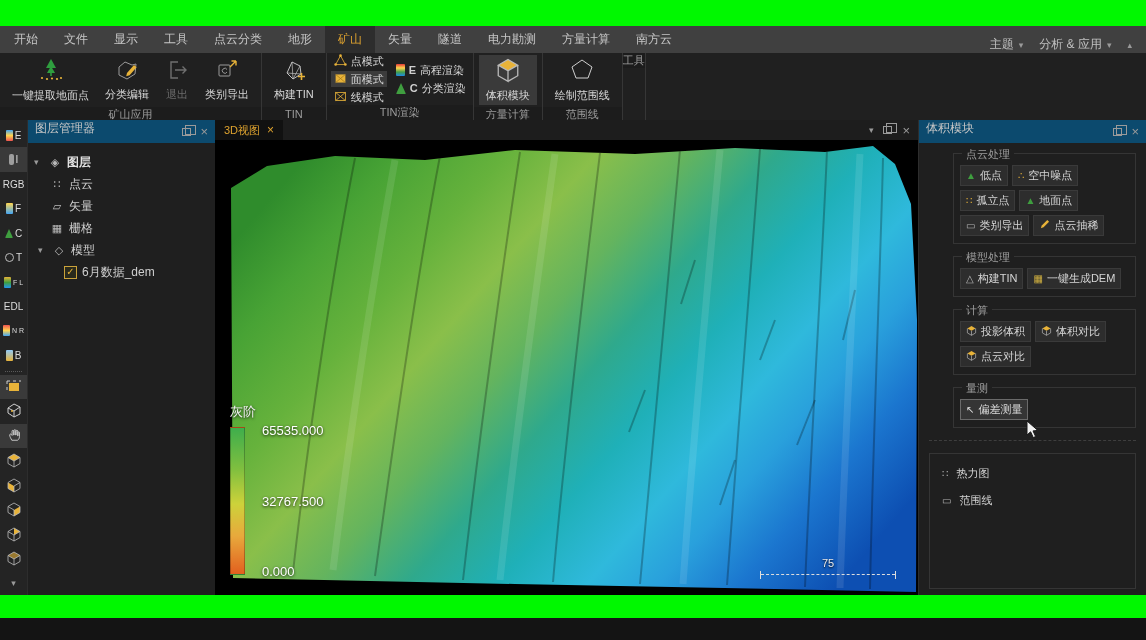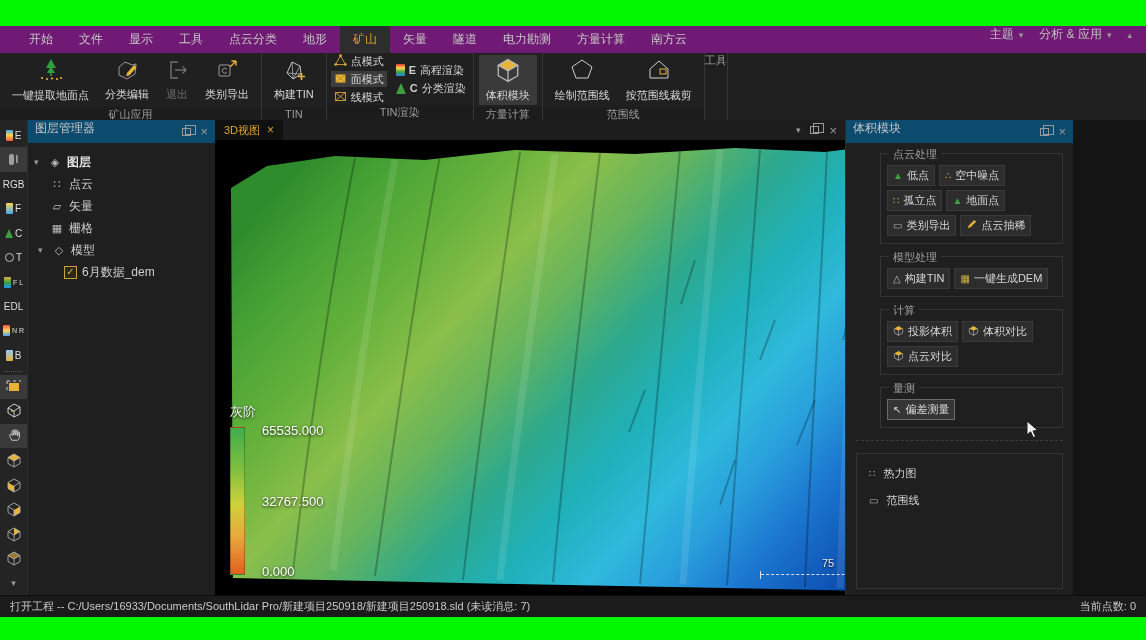--- a/index.html
+++ b/index.html
@@ -3,21 +3,21 @@
 <meta charset="utf-8">
 <style>
   * { margin:0; padding:0; box-sizing:border-box; }
   body { background:#000; font-family:"Liberation Sans", sans-serif; }
   .screen { position:relative; width:1146px; height:640px; background:#141414; color:#ccc; font-size:12px; overflow:hidden; }
   .greenbar { width:100%; background:#00f800; }
   .gb-top { height:26px; }
   .gb-bottom { height:23px; }
 
   
-  .menubar { height:27px; background:#701a75; display:flex; align-items:flex-start; padding-left:16px; font-size:12px; color:#c6c6c6; }
+  .menubar { height:27px; background:#404040; display:flex; align-items:flex-end; padding-left:1px; font-size:12px; color:#c6c6c6; }
   .mi { padding:0 13px; line-height:27px; cursor:default; white-space:nowrap; }
   .mi.active { background:#2d2d2d; color:#dfa32f; }
   .mb-right { margin-left:auto; display:flex; align-items:center; gap:16px; padding-right:14px; color:#c0c0c0; }
   .dd { display:flex; align-items:center; gap:5px; }
   .caret { font-size:9px; color:#9a9a9a; }
 
   
   .ribbon { height:67px; background:#202020; display:flex; }
   .rgroup { display:flex; flex-direction:column; border-right:1px solid #363636; }
   .rg-body { flex:1; display:flex; align-items:center; padding:2px 5px; gap:2px; }
@@ -59,21 +59,21 @@
   .ico-float::after { content:""; position:absolute; left:2px; top:-4px; width:9px; height:8px; border:1px solid #9a9a9a; }
   .ico-close { color:#9a9a9a; font-size:13px; line-height:13px; }
   .tree { padding:8px 6px; font-size:12px; }
   .trow { display:flex; align-items:center; gap:5px; height:22px; color:#cfcfcf; white-space:nowrap; }
   .tind1 { padding-left:16px; } .tind2 { padding-left:30px; }
   .texp { color:#9a9a9a; font-size:9px; width:9px; }
   .tico { color:#b9b9b9; font-size:11px; width:14px; text-align:center; }
   .troot { font-weight:bold; color:#e2e2e2; }
   .cbx { width:13px; height:13px; border:1px solid #caa23a; background:#2a2a1c; display:flex; align-items:center; justify-content:center; color:#e8b339; font-size:10px; line-height:10px; }
 
-  .viewport { width:630px; display:flex; flex-direction:column; background:#000; }
+  .viewport { width:703px; display:flex; flex-direction:column; background:#000; }
   .tabbar { height:20px; background:#1d1d1d; display:flex; align-items:stretch; }
   .tab { padding:0 9px; background:#111; color:#dfa32f; font-size:11px; display:flex; align-items:center; gap:7px; }
   .tab .tclose { font-size:12px; }
   .tb-right { margin-left:auto; display:flex; align-items:center; gap:10px; padding-right:8px; color:#9a9a9a; font-size:10px; }
   .canvas { position:relative; flex:1; background:#000; overflow:hidden; }
   .terrain { position:absolute; left:0; top:0; }
 
   .legend { position:absolute; left:15px; top:263px; color:#fff; font-size:13px; text-shadow:0 1px 3px rgba(0,0,0,.9); }
   .lg-title { margin-bottom:6px; color:#eee; }
   .lg-row { display:flex; }
@@ -250,27 +250,20 @@
       <div class="rg-label">方量计算</div>
     </div>
 
     <div class="rgroup">
       <div class="rg-body">
         <div class="rbtn">
           <span><svg width="26" height="26" viewBox="0 0 26 26" fill="none" stroke="#cfcfcf">
                 <path d="M13 3l10 7-4 11H7L3 10Z"></path>
               </svg></span>
           <span>绘制范围线</span>
-        </div>
-        <div class="rbtn">
-          <span><svg width="26" height="26" viewBox="0 0 26 26" fill="none" stroke="#cfcfcf">
-                <path d="M4 12l9-8 9 8v9H4Z"></path>
-                <rect x="14" y="12" width="6" height="5" stroke="#e8b339"></rect>
-              </svg></span>
-          <span>按范围线裁剪</span>
         </div>
       </div>
       <div class="rg-label">范围线</div>
     </div>
 
     <div class="rgroup">
       <div class="rg-label">工具</div>
     </div>
     <div style="flex:1"></div>
   </div>
@@ -585,24 +578,20 @@
           </div>
           <div class="litem">
             <span class="gi gi-gray">▭</span>
             <span>范围线</span>
           </div>
         </div>
       </div>
     </div>
   </div>
 
-  <div class="statusbar">
-    <span>打开工程 -- C:/Users/16933/Documents/SouthLidar Pro/新建项目250918/新建项目250918.sld (未读消息: 7)</span>
-    <span>当前点数: 0</span>
-  </div>
 
   <div class="greenbar gb-bottom"></div>
 
   <div class="cursor">
     <svg width="13" height="19" viewBox="0 0 13 19">
         <path d="M1 1 L1 15 L4.6 11.8 L7.3 17.6 L9.6 16.5 L7 10.9 L11.8 10.4 Z" fill="#f2f2f2" stroke="#1a1a1a" stroke-width="1"></path>
       </svg>
   </div>
 
 </div>

